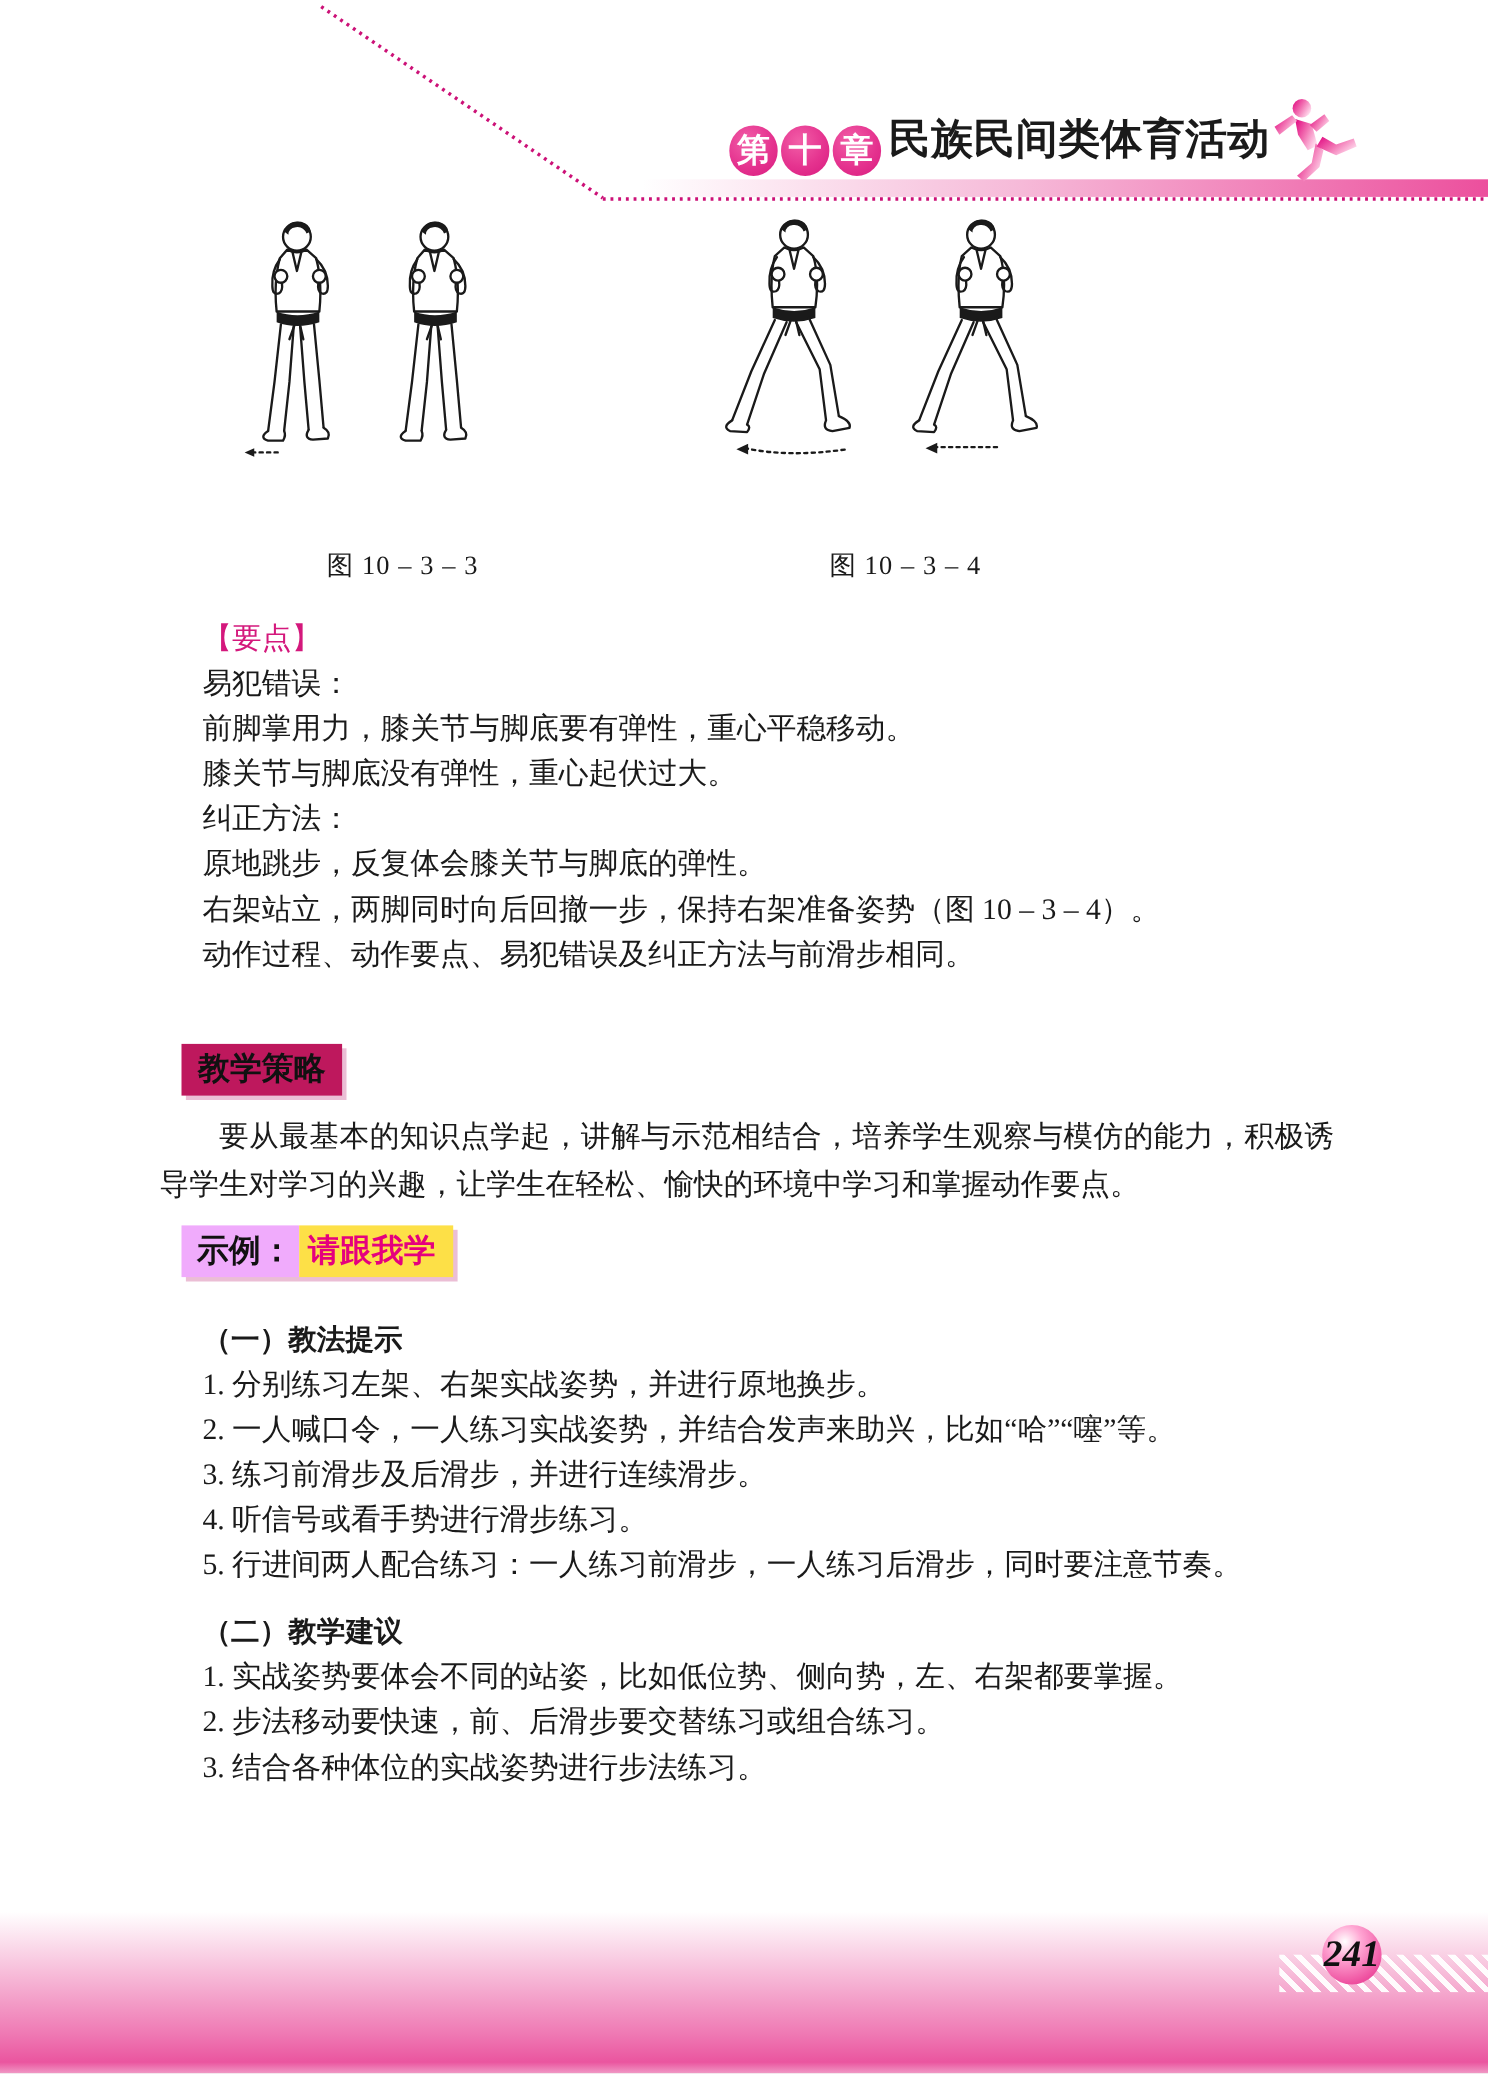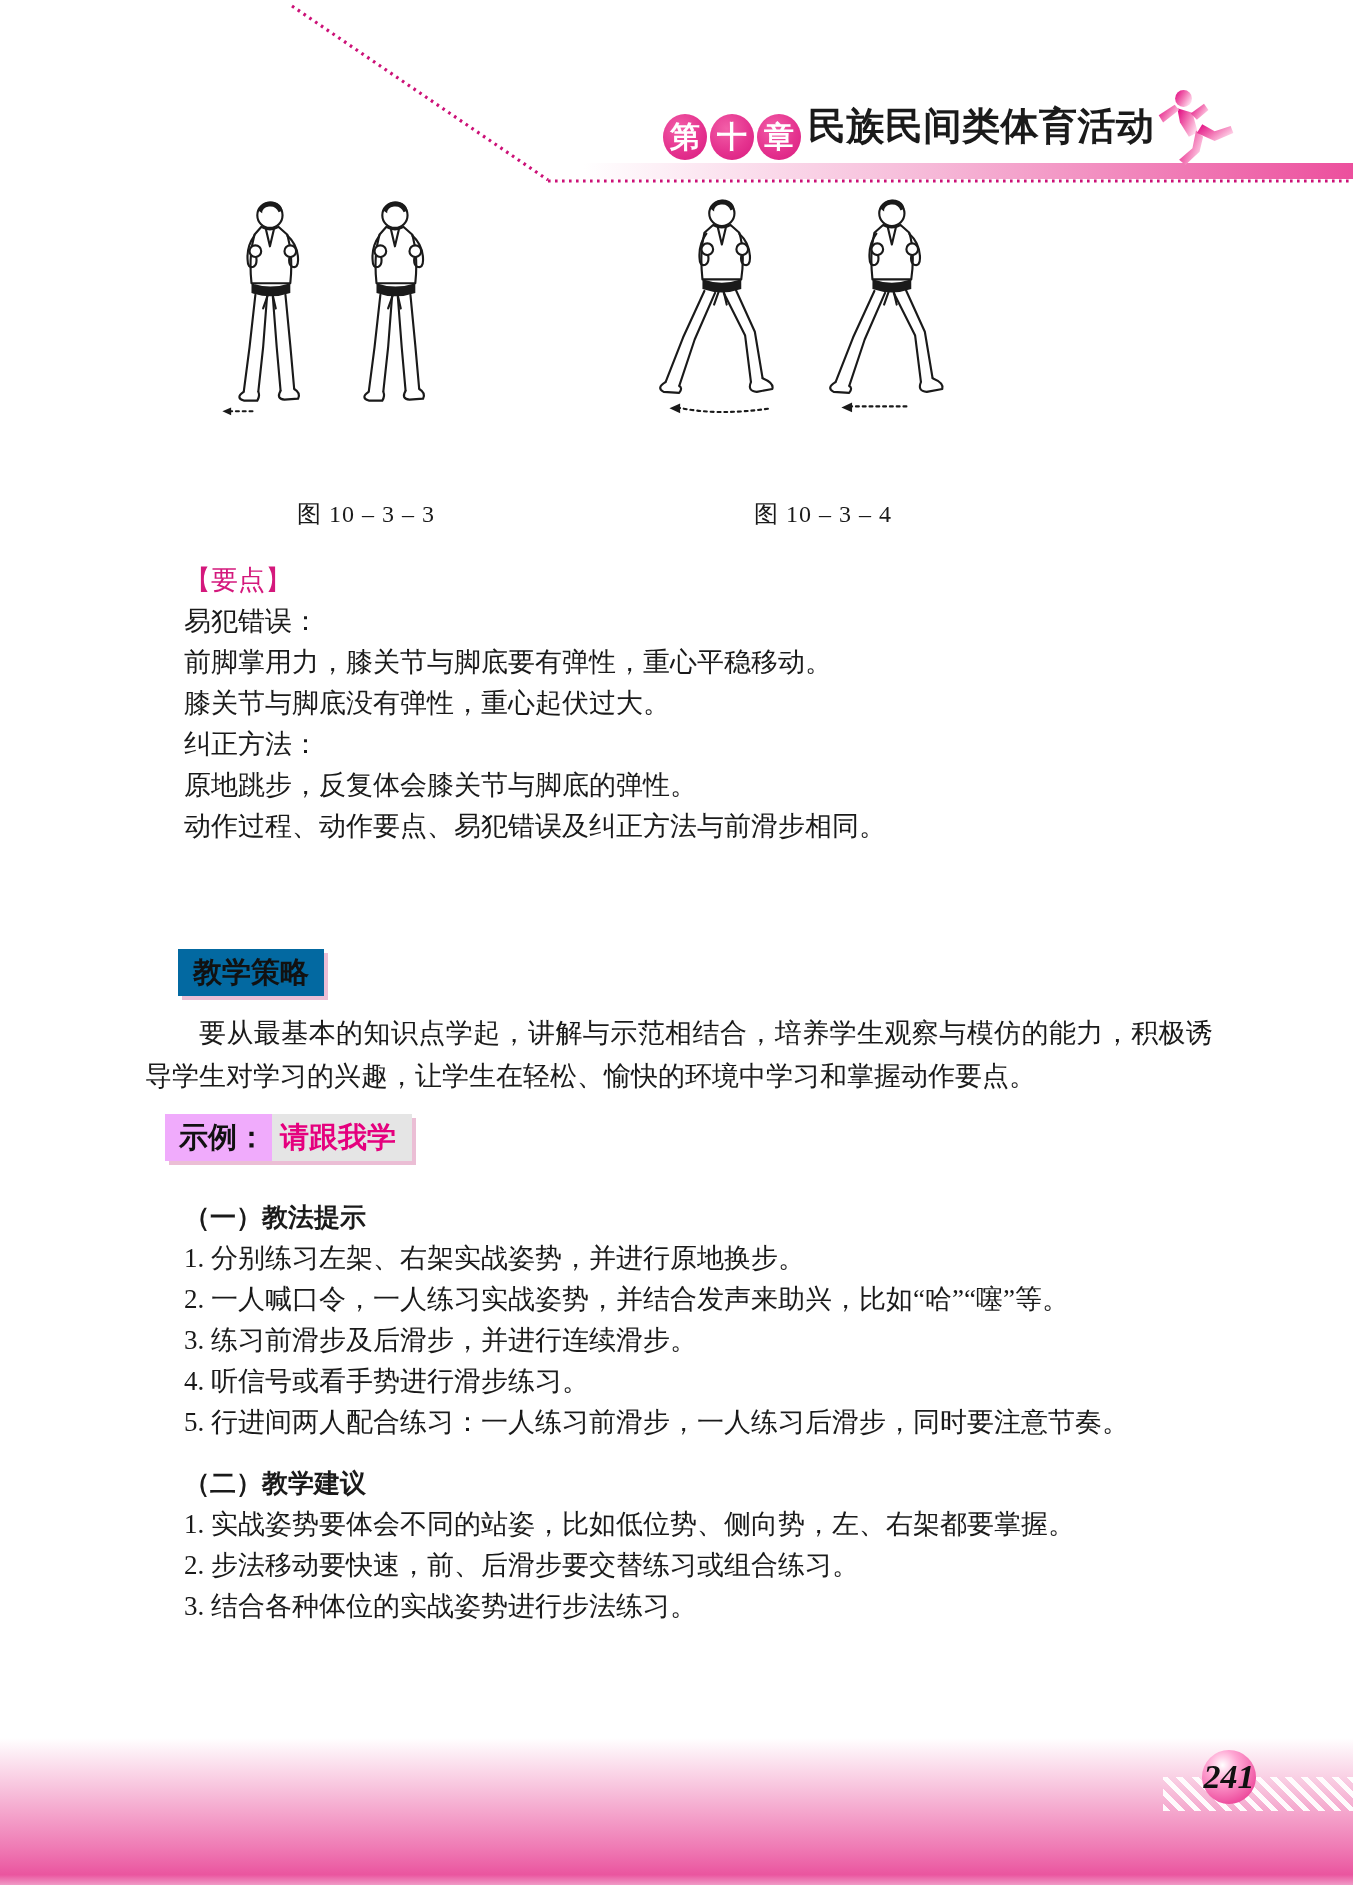--- a/index.html
+++ b/index.html
@@ -44,38 +44,38 @@
   
   .tblock{position:absolute;left:184px;width:1060px;}
   #key-block{top:560px;}
   .tline{height:41px;line-height:41px;font-size:27px;white-space:nowrap;}
   .kp-head{color:#d4187c;}
   .sec-head{
     font-family:"Liberation Sans","DejaVu Sans",sans-serif;
     font-weight:bold;font-size:26px;margin-top:20px;
   }
   .strategy-box{
-    position:absolute;left:178px;top:949px;
-    background:#0369a1;box-shadow:4px 4px 0 rgba(219,137,178,0.55);
+    position:absolute;left:165px;top:949px;
+    background:#be185d;box-shadow:4px 4px 0 rgba(219,137,178,0.55);
     padding:7px 15px;
     font-family:"Liberation Sans","DejaVu Sans",sans-serif;
     font-weight:bold;font-size:29px;line-height:1.15;color:#111111;
   }
   .strategy-para{
     position:absolute;left:145px;top:1012px;width:1068px;
     font-size:27px;line-height:42.5px;text-indent:2em;text-align:justify;
   }
   .example-box{
     position:absolute;left:165px;top:1114px;display:flex;
     box-shadow:4px 4px 0 rgba(219,137,178,0.55);
     font-family:"Liberation Sans","DejaVu Sans",sans-serif;
     font-weight:bold;font-size:29px;line-height:1.15;
   }
   .example-label{background:#f0abfc;color:#111111;padding:7px 6px 7px 14px;}
-  .example-title{background:#e5e5e5;color:#e5007e;padding:7px 16px 7px 8px;}
+  .example-title{background:#fde047;color:#e5007e;padding:7px 16px 7px 8px;}
   #list-block{top:1177px;}
   
   .footer-grad{
     position:absolute;left:0;top:1738px;width:1353px;height:147px;
     background:linear-gradient(180deg,#ffffff 0%,#f7bcd9 38%,#ef7ab4 75%,#ea559f 93%,#f09ac6 100%);
   }
   .footer-stripes{
     position:absolute;left:1163px;top:1777px;width:190px;height:34px;
     background:repeating-linear-gradient(45deg,
       rgba(255,255,255,0.95) 0px,rgba(255,255,255,0.95) 5px,
@@ -213,20 +213,21 @@
   <div id="cap1" class="fig-caption">图 10 – 3 – 3</div>
   <div id="cap2" class="fig-caption">图 10 – 3 – 4</div>
 
   <div id="key-block" class="tblock">
     <div class="tline kp-head">【要点】</div>
     <div class="tline">易犯错误：</div>
     <div class="tline">前脚掌用力，膝关节与脚底要有弹性，重心平稳移动。</div>
     <div class="tline">膝关节与脚底没有弹性，重心起伏过大。</div>
     <div class="tline">纠正方法：</div>
     <div class="tline">原地跳步，反复体会膝关节与脚底的弹性。</div>
+    <div class="tline">右架站立，两脚同时向后回撤一步，保持右架准备姿势（图 10 – 3 – 4）。</div>
     <div class="tline">动作过程、动作要点、易犯错误及纠正方法与前滑步相同。</div>
   </div>
 
   <div class="strategy-box">教学策略</div>
   <div class="strategy-para">要从最基本的知识点学起，讲解与示范相结合，培养学生观察与模仿的能力，积极诱导学生对学习的兴趣，让学生在轻松、愉快的环境中学习和掌握动作要点。</div>
 
   <div class="example-box">
     <span class="example-label">示例：</span>
     <span class="example-title">请跟我学</span>
   </div>

